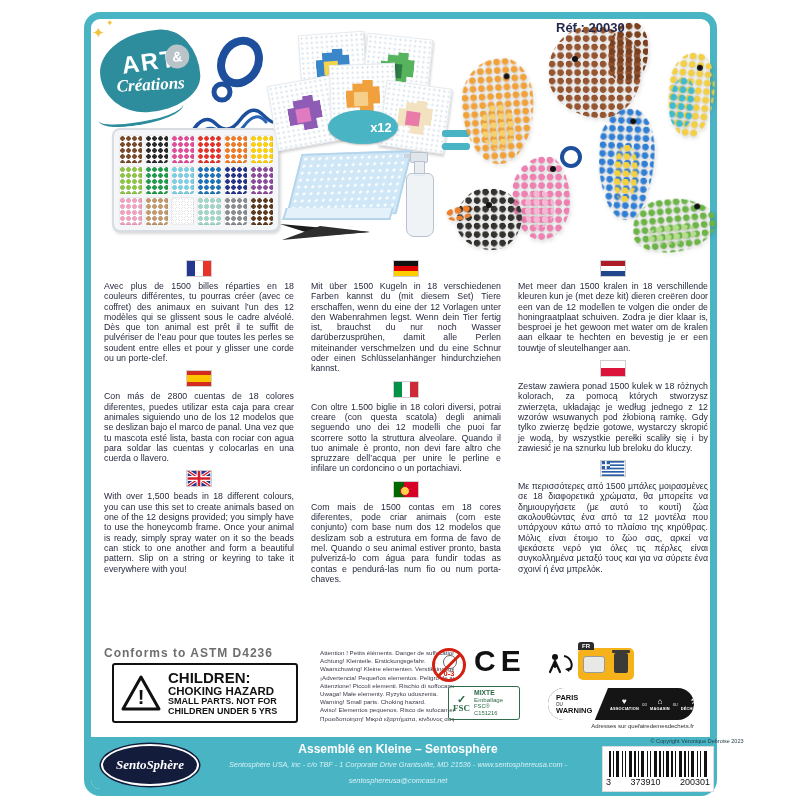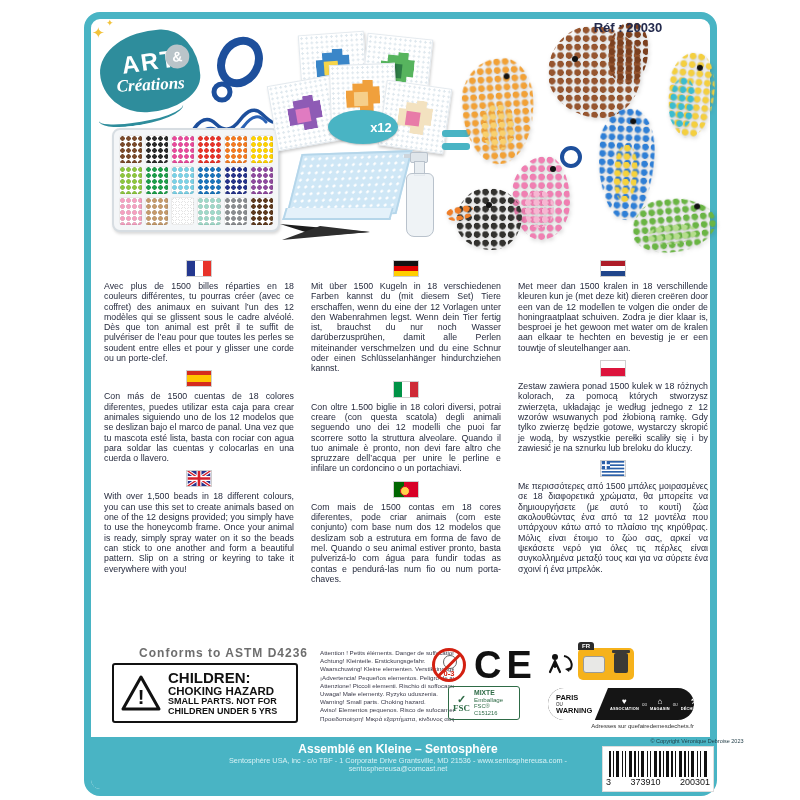--- a/index.html
+++ b/index.html
@@ -79,21 +79,21 @@
   .f-flamingo{left:512px;top:156px;width:58px;height:84px;--c1:#f07fb2;border-radius:60% 40% 50% 50%/45% 55% 45% 55%;}
   .f-flamingo .acc{--c2:#f7b6d2;left:12px;top:34px;width:30px;height:38px;border-radius:50%;}
   .f-toucan{left:456px;top:188px;width:66px;height:62px;--c1:#33322f;border-radius:48% 52% 45% 55%/55% 45% 55% 45%;}
   .f-toucan .acc{--c2:#ef7f2a;left:-10px;top:18px;width:28px;height:14px;border-radius:45%;transform:rotate(-12deg);}
   .f-macaw{left:598px;top:108px;width:56px;height:112px;--c1:#2f7fd6;border-radius:55% 45% 45% 55%/35% 40% 60% 65%;transform:rotate(3deg);}
   .f-macaw .acc{--c2:#f5d23d;left:16px;top:36px;width:24px;height:58px;border-radius:50%;}
   .f-croc{left:632px;top:198px;width:84px;height:54px;--c1:#6ab544;border-radius:40% 60% 55% 45%/60% 50% 50% 40%;transform:rotate(-6deg);}
   .f-croc .acc{--c2:#b4dd8c;left:14px;top:26px;width:50px;height:20px;border-radius:50%;}
   .mini-clip{position:absolute;left:560px;top:146px;width:14px;height:14px;border:4px solid #1d4f9c;border-radius:50%;}
   
-  .ref{position:absolute;left:556px;top:20px;width:144px;text-align:center;font-weight:800;
+  .ref{position:absolute;left:556px;top:20px;width:144px;text-align:left;font-weight:800;
        font-size:13px;color:#232a4d;}
   
   .cols{position:absolute;left:104px;top:260px;width:604px;display:grid;
         grid-template-columns:190px 190px 190px;column-gap:17px;}
   .lang-block{margin-bottom:7px;}
   .flag{width:26px;height:17px;margin:0 auto 4px;border:1px solid #cfcfcf;box-sizing:border-box;display:block;}
   .flag svg{display:block;width:100%;height:100%;}
   .f-fr{background:linear-gradient(90deg,#24388f 33.3%,#fff 33.3% 66.6%,#e8332a 66.6%);}
   .f-es{background:linear-gradient(180deg,#d52b1e 25%,#ffc400 25% 75%,#d52b1e 75%);}
   .f-de{background:linear-gradient(180deg,#111 33.3%,#dd0000 33.3% 66.6%,#ffce00 66.6%);}
@@ -101,36 +101,36 @@
   .f-pt{background:linear-gradient(90deg,#006600 40%,#d80027 40%);position:relative;}
   .f-pt::after{content:"";position:absolute;left:6px;top:4.5px;width:8px;height:8px;border-radius:50%;
                background:#ffd24a;border:1px solid #d80027;}
   .f-nl{background:linear-gradient(180deg,#ae1c28 33.3%,#fff 33.3% 66.6%,#21468b 66.6%);}
   .f-pl{background:linear-gradient(180deg,#fff 50%,#dc143c 50%);}
   .para{font-size:8.8px;line-height:10.3px;text-align:justify;color:#262b3e;}
   .contents{font-size:8.2px;line-height:9.8px;font-style:italic;color:#262b3e;margin-top:3px;}
   .contents b{font-weight:800;}
   .env-note{font-size:7.2px;line-height:8.6px;color:#262b3e;margin-top:3px;text-align:left;}
   
-  .astm{position:absolute;left:104px;top:646px;width:204px;text-align:right;font-size:12px;
+  .astm{position:absolute;left:104px;top:646px;width:204px;text-align:left;font-size:12px;
         font-weight:700;letter-spacing:1px;color:#6e6e6e;}
   .warnbox{position:absolute;left:112px;top:663px;width:186px;height:60px;border:2.5px solid #111;
            border-radius:3px;background:#fff;display:flex;align-items:center;gap:6px;
            padding:3px 6px;box-sizing:border-box;}
   .warn-text .w1{font-size:15px;font-weight:900;line-height:15px;color:#111;}
   .warn-text .w2{font-size:11.5px;font-weight:800;line-height:12px;color:#111;}
   .warn-text .w3{font-size:9px;font-weight:700;line-height:9.5px;color:#111;}
   .smallprint{position:absolute;left:320px;top:649px;width:134px;}
   .sp-line{font-size:6.2px;line-height:8.2px;color:#3a3a4a;white-space:nowrap;overflow:hidden;}
   .agecircle{position:absolute;left:432px;top:648px;width:34px;height:34px;border:3px solid #d32011;
              border-radius:50%;box-sizing:border-box;position:absolute;}
   .agecircle .bar{position:absolute;left:-2px;top:12.5px;width:32px;height:3px;background:#d32011;transform:rotate(-45deg);}
   .agecircle .head{position:absolute;left:8px;top:4px;width:12px;height:12px;border:1.5px solid #666;border-radius:50%;}
   .agecircle .age{position:absolute;left:0;right:0;bottom:1px;text-align:center;font-size:7.5px;font-weight:800;color:#d32011;}
-  .ce{position:absolute;left:474px;top:644px;font-size:38px;font-weight:700;letter-spacing:5px;color:#111;}
+  .ce{position:absolute;left:474px;top:644px;font-size:30px;font-weight:700;letter-spacing:5px;color:#111;}
   .triman-svg{position:absolute;left:544px;top:650px;}
   .frtag{position:absolute;left:578px;top:648px;width:56px;height:32px;background:#f6b21b;border-radius:5px;}
   .frtag .tab{position:absolute;left:0;top:-6px;background:#2b2b2b;color:#fff;font-size:6px;font-weight:800;
               padding:1px 4px;border-radius:3px 3px 0 0;}
   .frtag .pack{position:absolute;left:5px;top:8px;width:20px;height:15px;background:#e8e8e6;border:1px solid #9b9b96;border-radius:3px;}
   .frtag .bin{position:absolute;right:6px;top:5px;width:14px;height:20px;background:#3a3a36;border-radius:2px;}
   .frtag .bin::before{content:"";position:absolute;left:-2px;top:-3px;width:18px;height:3px;background:#3a3a36;border-radius:1px;}
   .fscbox{position:absolute;left:448px;top:686px;width:72px;height:34px;border:1.5px solid #2e6b46;
           border-radius:3px;display:flex;align-items:center;gap:4px;padding:2px 4px;box-sizing:border-box;}
   .fsc-left{color:#2e6b46;text-align:center;}
@@ -154,21 +154,21 @@
   .adresses{position:absolute;left:548px;top:723px;width:146px;text-align:right;font-size:6px;color:#333;}
   
   .band{position:absolute;left:91px;top:737px;width:619px;height:52px;background:#49b4c4;
         border-radius:0 0 9px 9px;}
   .oval{position:absolute;left:10px;top:7px;width:94px;height:38px;background:#141c3c;border-radius:50%;
         border:2px solid #fff;box-shadow:0 0 0 1.5px #141c3c;display:flex;align-items:center;justify-content:center;}
   .oval span{color:#fff;font-family:"Liberation Serif",serif;font-style:italic;font-weight:700;font-size:13px;}
   .band-text{position:absolute;left:118px;top:5px;width:378px;text-align:center;color:#fff;}
   .bt1{font-size:12px;font-weight:800;line-height:15px;}
   .bt2{font-size:8.6px;font-weight:700;line-height:12px;}
-  .bt3{font-size:7.3px;color:#d6f1f5;line-height:8px;}
+  .bt3{font-size:7.3px;color:#d6f1f5;line-height:16px;font-style:italic;}
   .copyright{position:absolute;left:506px;top:1px;width:200px;text-align:center;font-size:5.5px;color:#1d3a44;}
   .barcodebox{position:absolute;left:511px;top:9px;width:112px;height:46px;background:#fff;border:1px solid #ddd;
               display:flex;flex-direction:column;align-items:center;justify-content:flex-end;padding:3px 4px;box-sizing:border-box;}
   .bars{width:98px;height:26px;
         background:repeating-linear-gradient(90deg,#111 0 1.5px,transparent 1.5px 3.5px,#111 3.5px 4.5px,transparent 4.5px 7px,#111 7px 10px,transparent 10px 12.5px);}
   .digits{width:104px;display:flex;justify-content:space-between;font-size:9px;color:#111;line-height:11px;background:#fff;}
   .warn-tri{flex:0 0 auto;}
 </style>
 </head>
 <body>
@@ -282,21 +282,21 @@
   <div class="ref">Réf : 20030</div>
 
   <div class="cols">
     <div>
       <div class="lang-block">
         <div class="flag f-fr"></div>
         <div class="para">Avec plus de 1500 billes réparties en 18 couleurs différentes, tu pourras créer (avec ce coffret) des animaux en suivant l’un des 12 modèles qui se glissent sous le cadre alvéolé. Dès que ton animal est prêt il te suffit de pulvériser de l’eau pour que toutes les perles se soudent entre elles et pour y glisser une corde ou un porte-clef.</div>
       </div>
       <div class="lang-block">
         <div class="flag f-es"></div>
-        <div class="para">Con más de 1500 cuentas de 18 colores diferentes, puedes utilizar esta caja para crear animales siguiendo uno de los 12 modelos que se deslizan bajo el marco de panal. Una vez que tu mascota esté lista, basta con rociar con agua para soldar las cuentas y colocarlas en una cuerda o llavero.</div>
+        <div class="para">Con más de 2800 cuentas de 18 colores diferentes, puedes utilizar esta caja para crear animales siguiendo uno de los 12 modelos que se deslizan bajo el marco de panal. Una vez que tu mascota esté lista, basta con rociar con agua para soldar las cuentas y colocarlas en una cuerda o llavero.</div>
       </div>
       <div class="lang-block">
         <div class="flag">
             <svg viewBox="0 0 60 40">
               <rect width="60" height="40" fill="#26328c"></rect>
               <path d="M0,0 60,40 M60,0 0,40" stroke="#fff" stroke-width="9"></path>
               <path d="M0,0 60,40 M60,0 0,40" stroke="#d5202c" stroke-width="4"></path>
               <path d="M30,0 V40 M0,20 H60" stroke="#fff" stroke-width="13"></path>
               <path d="M30,0 V40 M0,20 H60" stroke="#d5202c" stroke-width="7"></path>
             </svg>
@@ -419,20 +419,23 @@
       <div class="pill-ou">ou</div>
       <div class="pill-item">
         <div class="pill-ico">⚒</div>
         <div class="pill-lab">DÉCHÈTERIE</div>
       </div>
     </div>
   </div>
   <div class="adresses">Adresses sur quefairedemesdechets.fr</div>
 
   <div class="band">
+    <div class="oval">
+      <span>SentoSphère</span>
+    </div>
     <div class="band-text">
       <div class="bt1">Assemblé en Kleine – Sentosphère</div>
       <div class="bt3">Sentosphère USA, inc - c/o TBF - 1 Corporate Drive Grantsville, MD 21536 - www.sentosphereusa.com - sentosphereusa@comcast.net</div>
     </div>
     <div class="copyright">© Copyright Véronique Debroise 2023</div>
     <div class="barcodebox">
       <div class="bars"></div>
       <div class="digits">
         <span>3</span>
         <span>373910</span>

